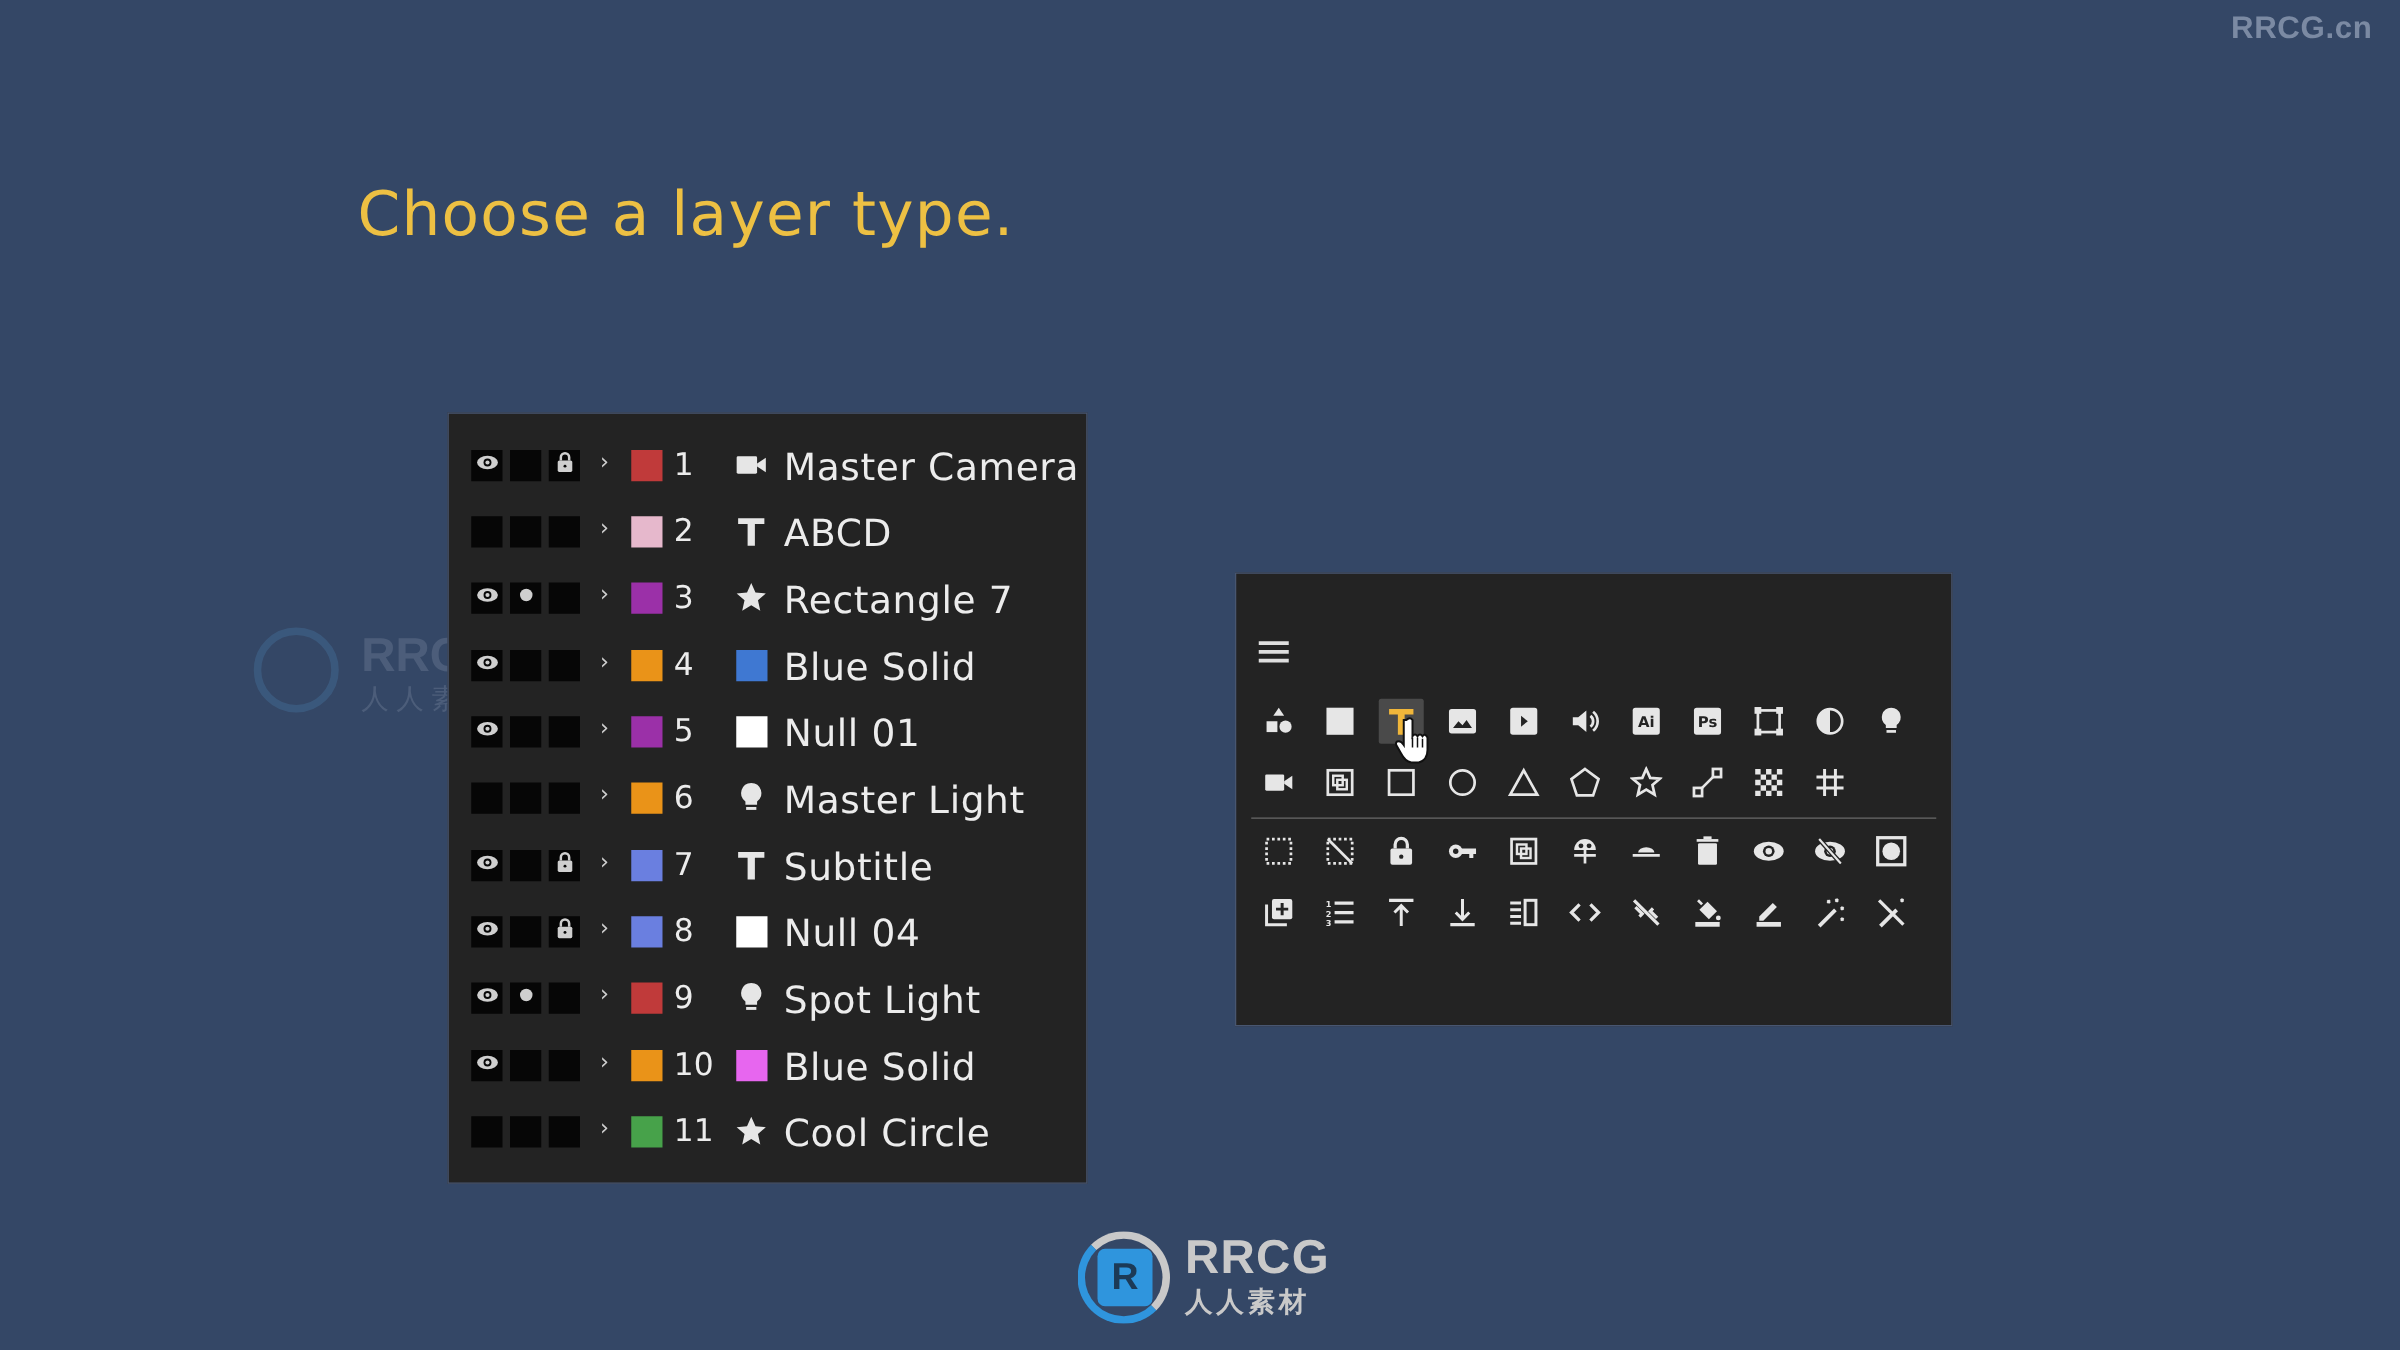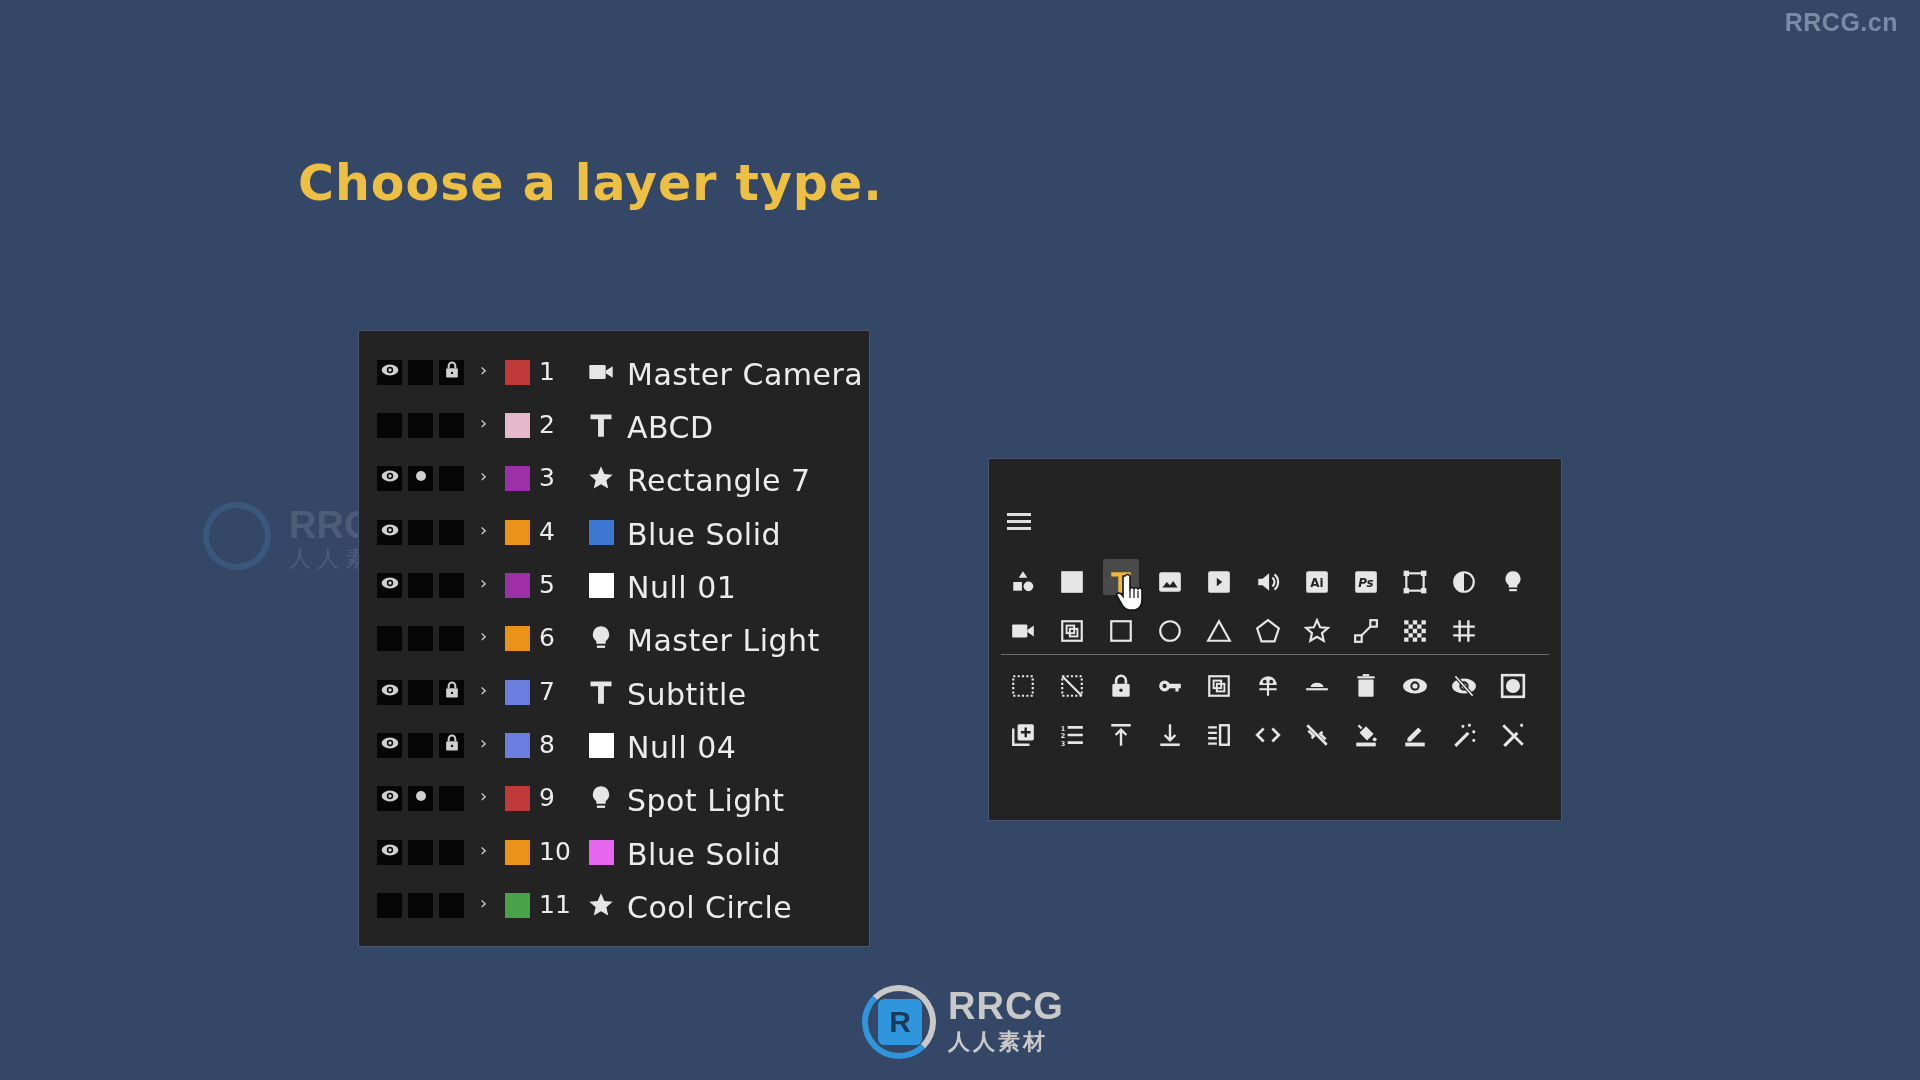--- a/index.html
+++ b/index.html
@@ -1,18 +1,18 @@
 <!DOCTYPE html>
 <html><head>
 <meta charset="utf-8">
 <style>
   html,body{margin:0;padding:0;}
   body{width:1920px;height:1080px;background:#344766;position:relative;overflow:hidden;font-family:"DejaVu Sans","Liberation Sans",sans-serif;}
   .wm-top{position:absolute;right:22px;top:8px;color:#7b8aa3;font-weight:bold;font-size:25px;letter-spacing:0.5px;font-family:"Liberation Sans",sans-serif;}
-  .title{position:absolute;left:286px;top:143px;color:#edc043;font-size:49px;font-weight:bold;letter-spacing:1px;font-family:"DejaVu Sans",sans-serif;margin:12px;}
+  .title{position:absolute;left:286px;top:143px;color:#edc043;font-size:49px;font-weight:normal;letter-spacing:1px;font-family:"DejaVu Sans",sans-serif;margin:0;}
   
   .wm-left{position:absolute;left:203px;top:500px;width:300px;height:80px;opacity:0.18;}
   .wm-left .ring{position:absolute;left:0;top:2px;width:68px;height:68px;border:6px solid #5aa7e0;border-radius:50%;box-sizing:border-box;}
   .wm-left .txt{position:absolute;left:86px;top:4px;color:#b9c3d3;font-weight:bold;font-size:38px;font-family:"Liberation Sans",sans-serif;}
   .wm-left .cn{position:absolute;left:86px;top:44px;color:#b9c3d3;font-size:22px;letter-spacing:6px;}
 
   
   .layers{position:absolute;left:358px;top:330px;width:512px;height:617px;background:#232323;border:1px solid #485670;box-sizing:border-box;}
   .row{position:absolute;left:0;width:100%;height:40px;display:flex;align-items:center;}
   .sw{position:absolute;width:25px;height:25px;background:#060606;display:flex;align-items:center;justify-content:center;}
@@ -20,21 +20,21 @@
   .chev{position:absolute;left:121px;color:#cfcfcf;font-size:18px;top:7px;font-family:"DejaVu Sans",sans-serif;}
   .label-color{position:absolute;left:146px;width:25px;height:25px;}
   .num{position:absolute;left:180px;color:#ececec;font-size:25px;font-family:"DejaVu Sans",sans-serif;top:5px;}
   .ltype{position:absolute;left:228px;width:28px;height:28px;display:flex;align-items:center;justify-content:center;}
   .lname{position:absolute;left:268px;color:#ececec;font-size:30px;font-family:"DejaVu Sans",sans-serif;top:5px;letter-spacing:0.5px;}
 
   
   .icons{position:absolute;left:988px;top:458px;width:574px;height:363px;background:#232323;border:1px solid #485670;box-sizing:border-box;}
   .hamb{position:absolute;left:18px;top:54px;width:24px;height:18px;cursor:pointer;}
   .hamb span{display:block;height:3px;background:#dedede;margin-bottom:4px;}
-  .ic{position:absolute;width:36px;height:36px;display:flex;align-items:flex-end;justify-content:center;border-radius:2px;}
+  .ic{position:absolute;width:36px;height:36px;display:flex;align-items:center;justify-content:center;border-radius:2px;}
   .ic.sel{background:#4a4a4a;}
   .divider{position:absolute;left:12px;right:12px;top:195px;height:1px;background:#6a6a6a;}
   .cursor{position:absolute;left:1115px;top:572px;width:34px;height:40px;pointer-events:none;}
 
   .logo{position:absolute;left:860px;top:983px;width:210px;height:80px;}
   .logo .ring{position:absolute;left:2px;top:2px;width:74px;height:74px;border-radius:50%;border:6px solid #c9c9c9;border-bottom-color:#2f95dd;border-left-color:#2f95dd;box-sizing:border-box;}
   .logo .mark{position:absolute;left:18px;top:16px;width:44px;height:46px;background:#2f95dd;border-radius:6px;color:#1c3a57;font-weight:bold;font-size:30px;display:flex;align-items:center;justify-content:center;font-family:"Liberation Sans",sans-serif;}
   .logo .t1{position:absolute;left:88px;top:2px;color:#c9c9c9;font-weight:bold;font-size:38px;letter-spacing:1px;font-family:"Liberation Sans",sans-serif;}
   .logo .t2{position:absolute;left:88px;top:44px;color:#c9c9c9;font-weight:bold;font-size:22px;letter-spacing:3px;}
 </style>
@@ -317,21 +317,21 @@
         <path d="M3 9h4l6-5v16l-6-5H3z" fill="#e6e6e6"></path>
         <path d="M16 8a5 5 0 0 1 0 8M18 5a9 9 0 0 1 0 14" stroke="#e6e6e6" stroke-width="2" fill="none"></path>
       </svg>
     </div>
     <div class="ic" style="left: 310px; top: 100px;">
       <svg width="26" height="26" viewBox="0 0 24 24">
         <rect x="2" y="2" width="20" height="20" rx="2" fill="#e6e6e6"></rect>
         <text x="12" y="16.5" font-size="11" font-weight="bold" text-anchor="middle" fill="#232323" font-family="DejaVu Sans,sans-serif">Ai</text>
       </svg>
     </div>
-    <div class="ic" style="left: 359px; top: 100px; font-style: italic;">
+    <div class="ic" style="left: 359px; top: 100px;">
       <svg width="26" height="26" viewBox="0 0 24 24">
         <rect x="2" y="2" width="20" height="20" rx="2" fill="#e6e6e6"></rect>
         <text x="12" y="16.5" font-size="11" font-weight="bold" text-anchor="middle" fill="#232323" font-family="DejaVu Sans,sans-serif">Ps</text>
       </svg>
     </div>
     <div class="ic" style="left: 408px; top: 100px;">
       <svg width="26" height="26" viewBox="0 0 24 24">
         <rect x="4" y="4" width="16" height="16" stroke="#e6e6e6" stroke-width="2" fill="none"></rect>
         <rect x="1.5" y="1.5" width="5" height="5" fill="#e6e6e6"></rect>
         <rect x="17.5" y="1.5" width="5" height="5" fill="#e6e6e6"></rect>

